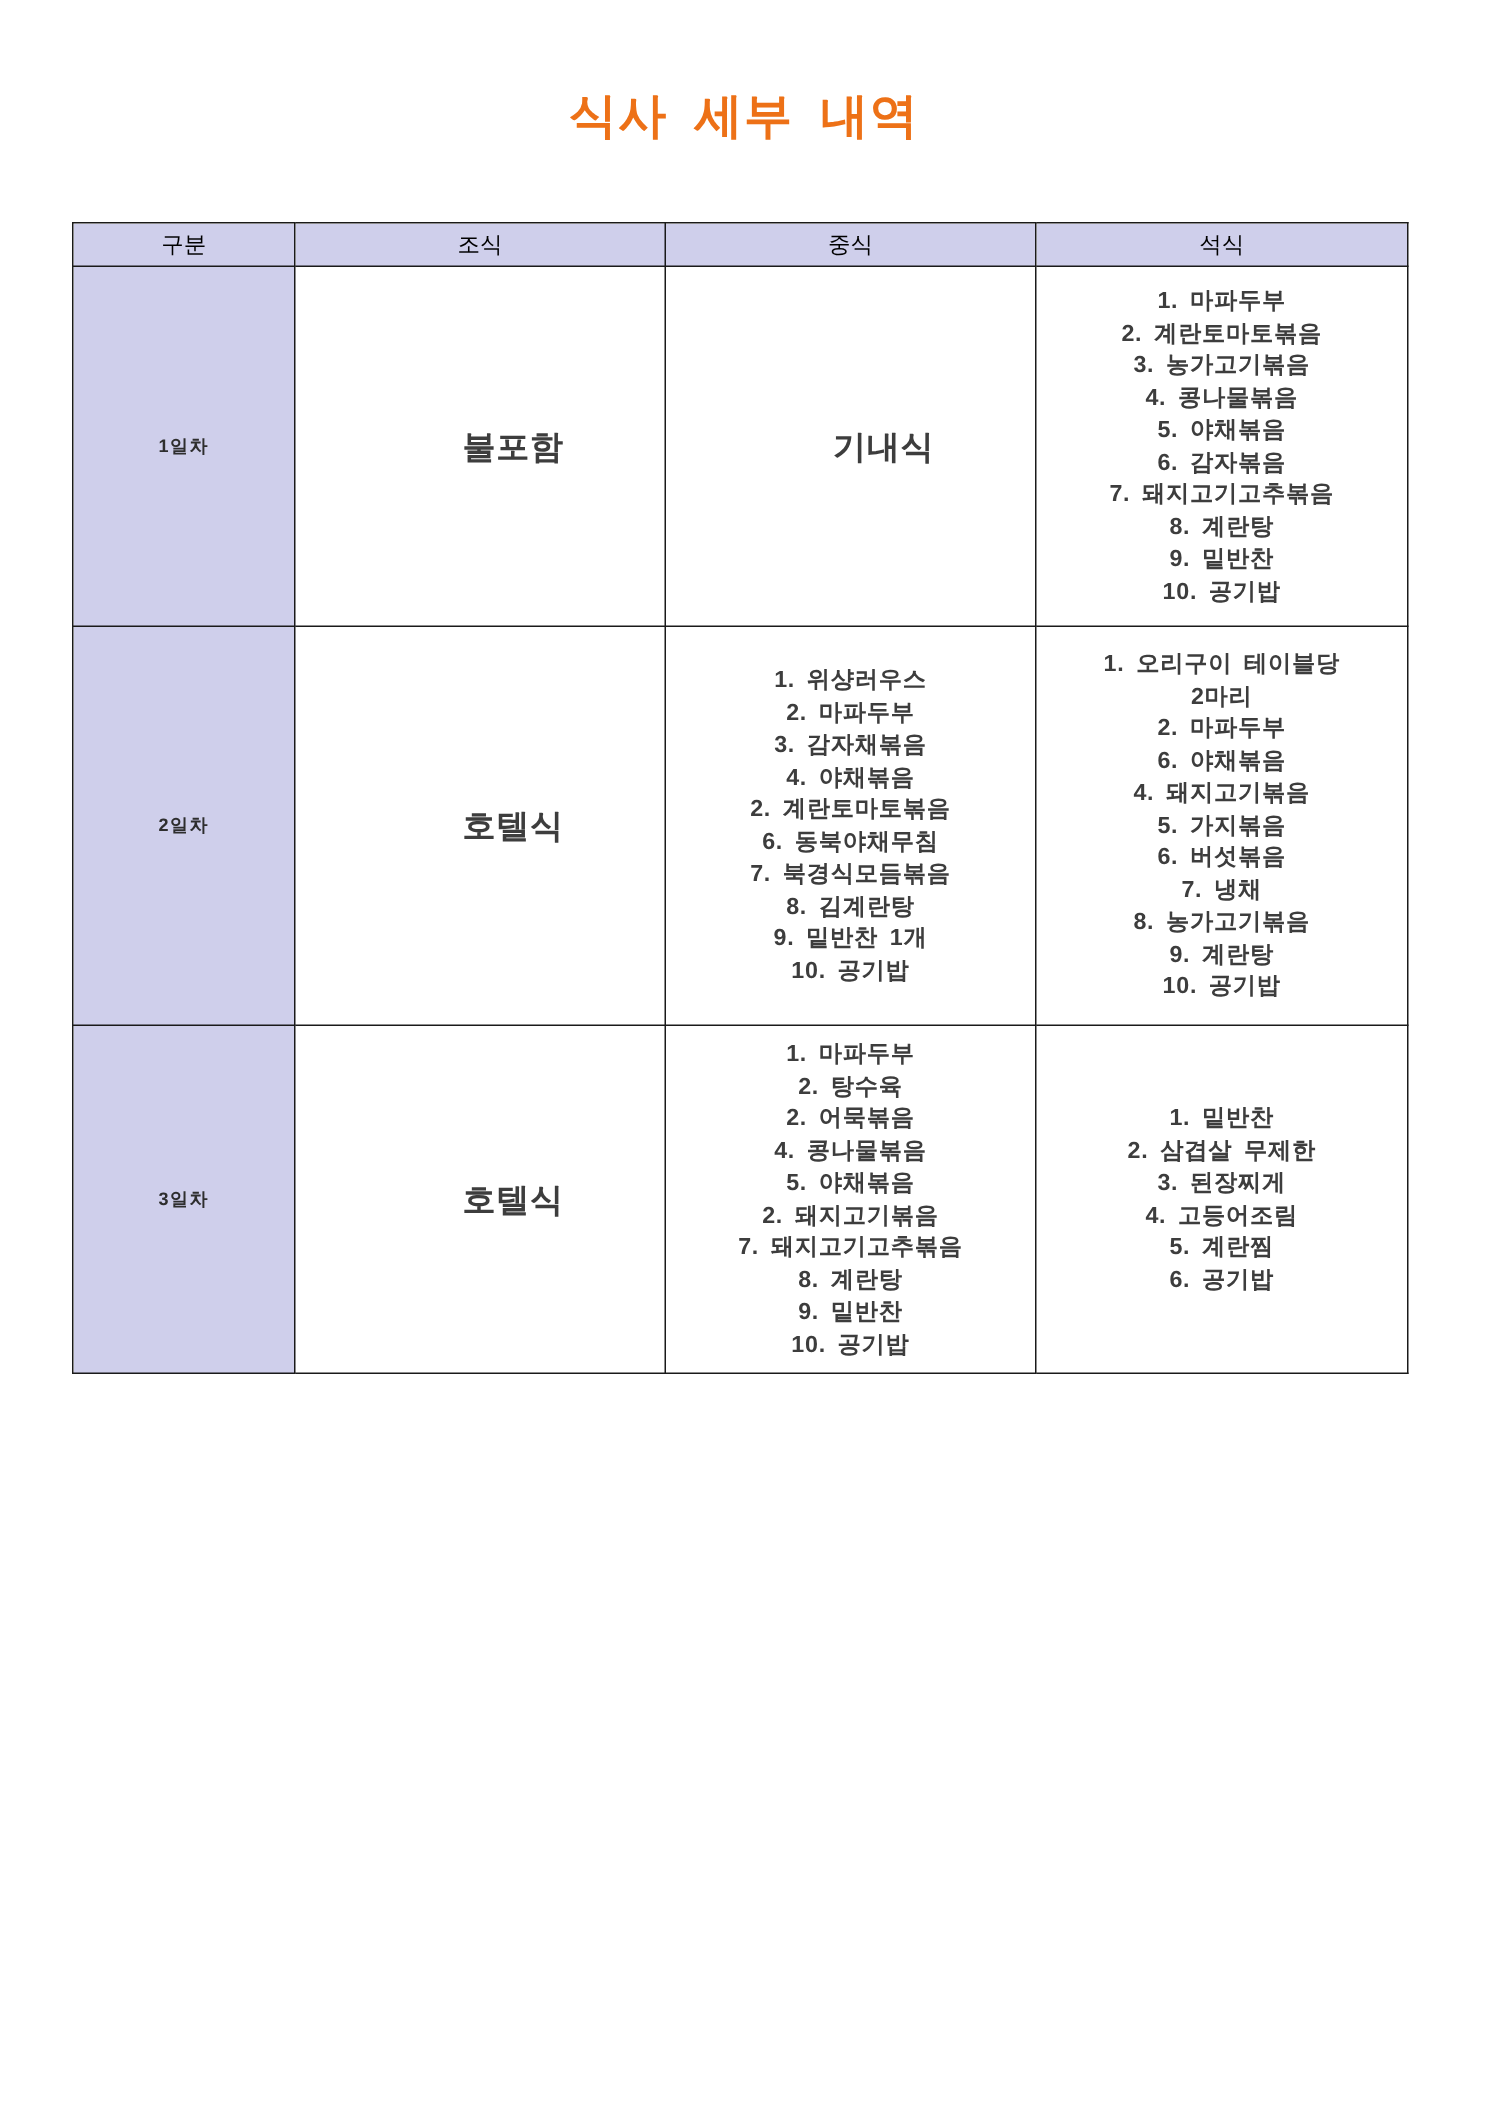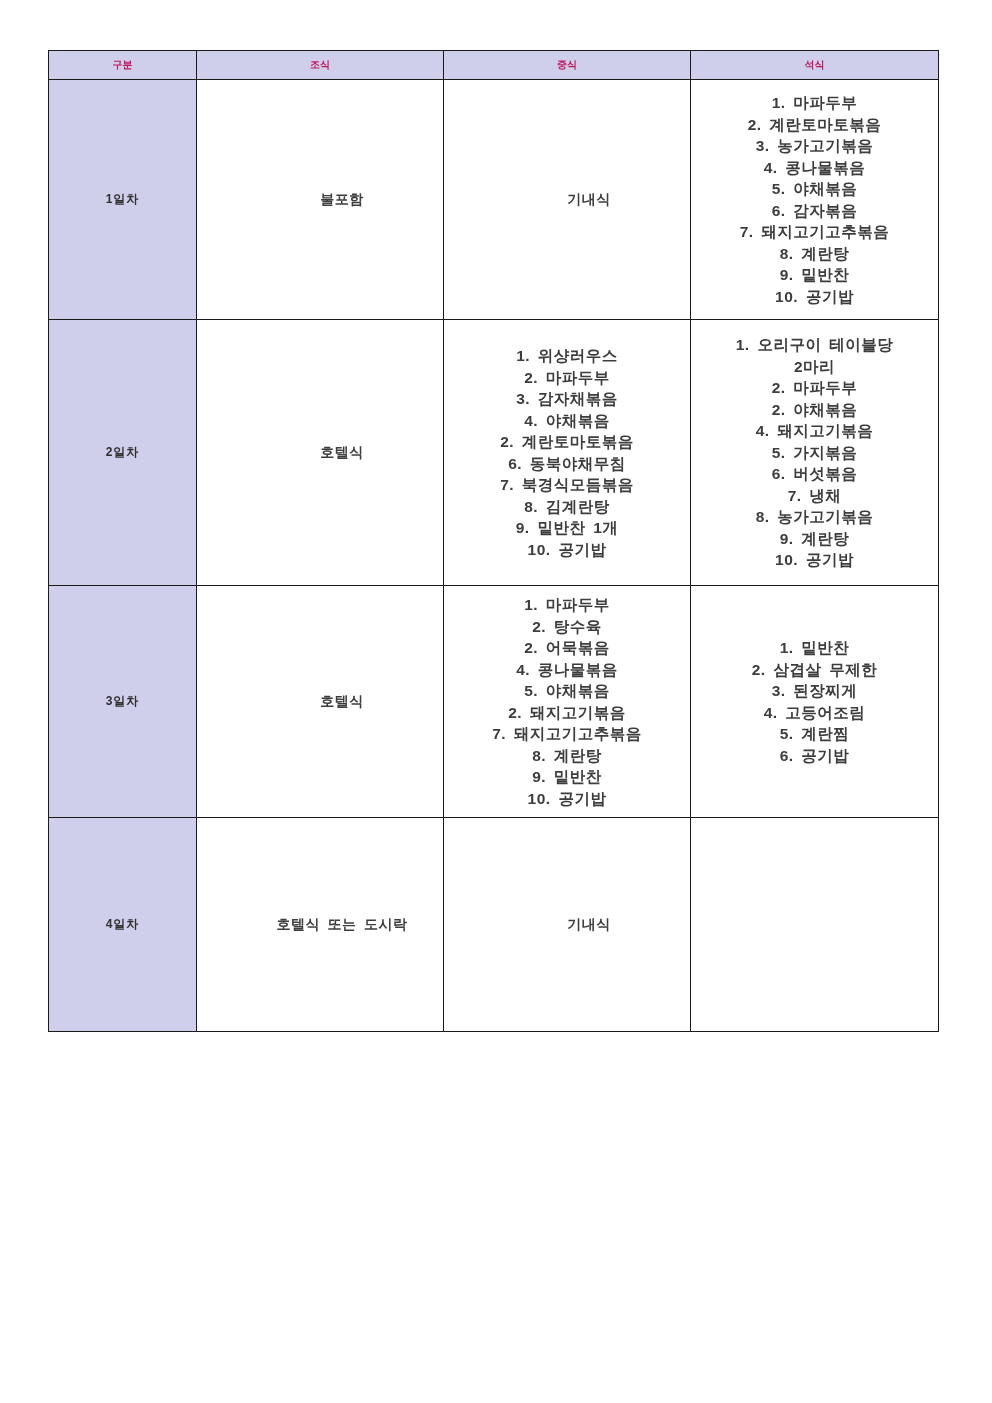--- a/index.html
+++ b/index.html
@@ -38,36 +38,36 @@
     border: 1.5px solid var(--border, #1a1a1a);
     padding: 0;
     text-align: center;
     vertical-align: middle;
     overflow: hidden;
     font-weight: bold;
   }
   table.meal-table th {
     background: var(--header_bg, #CFCFEB);
     height: 28px;
-    font-size: 10px;
-    font-weight: bold;
-    color: #be185d;
+    font-size: 15px;
+    font-weight: normal;
+    color: #000000;
   }
   td.day-cell {
     background: var(--header_bg, #CFCFEB);
     font-size: 12px;
     color: #2e2e2e;
     letter-spacing: 1px;
   }
   td.meal-cell {
     background: #ffffff;
     color: #3d3d3d;
   }
   .cell-text {
-    font-size: 14px;
+    font-size: 22px;
     word-spacing: 3px;
     letter-spacing: 0.5px;
     padding-left: 44px;
   }
   .menu-list {
     padding: 6px 4px;
   }
   .menu-line {
     font-size: 15.5px;
     line-height: 21.5px;
@@ -89,20 +89,21 @@
     word-spacing: 6px;
     letter-spacing: 0.5px;
     color: #1f1f1f;
   }
 </style>
 </head>
 <body>
 
 <div class="page">
 
+  <h1 class="page-title">식사 세부 내역</h1>
 
   <table class="meal-table">
     <colgroup>
       <col style="width:148px">
       <col style="width:247px">
       <col style="width:247px">
       <col style="width:248px">
     </colgroup>
     <thead>
       <tr>
@@ -153,21 +154,21 @@
               <div class="menu-line">8. 김계란탕</div>
               <div class="menu-line">9. 밑반찬 1개</div>
               <div class="menu-line">10. 공기밥</div>
             </div>
         </td>
         <td class="meal-cell">
           <div class="menu-list">
               <div class="menu-line">1. 오리구이 테이블당
 2마리</div>
               <div class="menu-line">2. 마파두부</div>
-              <div class="menu-line">2. 야채볶음</div>
+              <div class="menu-line">6. 야채볶음</div>
               <div class="menu-line">4. 돼지고기볶음</div>
               <div class="menu-line">5. 가지볶음</div>
               <div class="menu-line">6. 버섯볶음</div>
               <div class="menu-line">7. 냉채</div>
               <div class="menu-line">8. 농가고기볶음</div>
               <div class="menu-line">9. 계란탕</div>
               <div class="menu-line">10. 공기밥</div>
             </div>
         </td>
       </tr>
@@ -194,29 +195,17 @@
           <div class="menu-list">
               <div class="menu-line">1. 밑반찬</div>
               <div class="menu-line">2. 삼겹살 무제한</div>
               <div class="menu-line">3. 된장찌게</div>
               <div class="menu-line">4. 고등어조림</div>
               <div class="menu-line">5. 계란찜</div>
               <div class="menu-line">6. 공기밥</div>
             </div>
         </td>
       </tr>
-      <tr class="row-4">
-        <td class="day-cell">4일차</td>
-        <td class="meal-cell">
-          <div class="cell-text">호텔식 또는 도시락</div>
-        </td>
-        <td class="meal-cell">
-          <div class="cell-text">기내식</div>
-        </td>
-        <td class="meal-cell">
-          <div class="cell-text"></div>
-        </td>
-      </tr>
     </tbody>
   </table>
 
 
 </div>
 
 </body></html>

